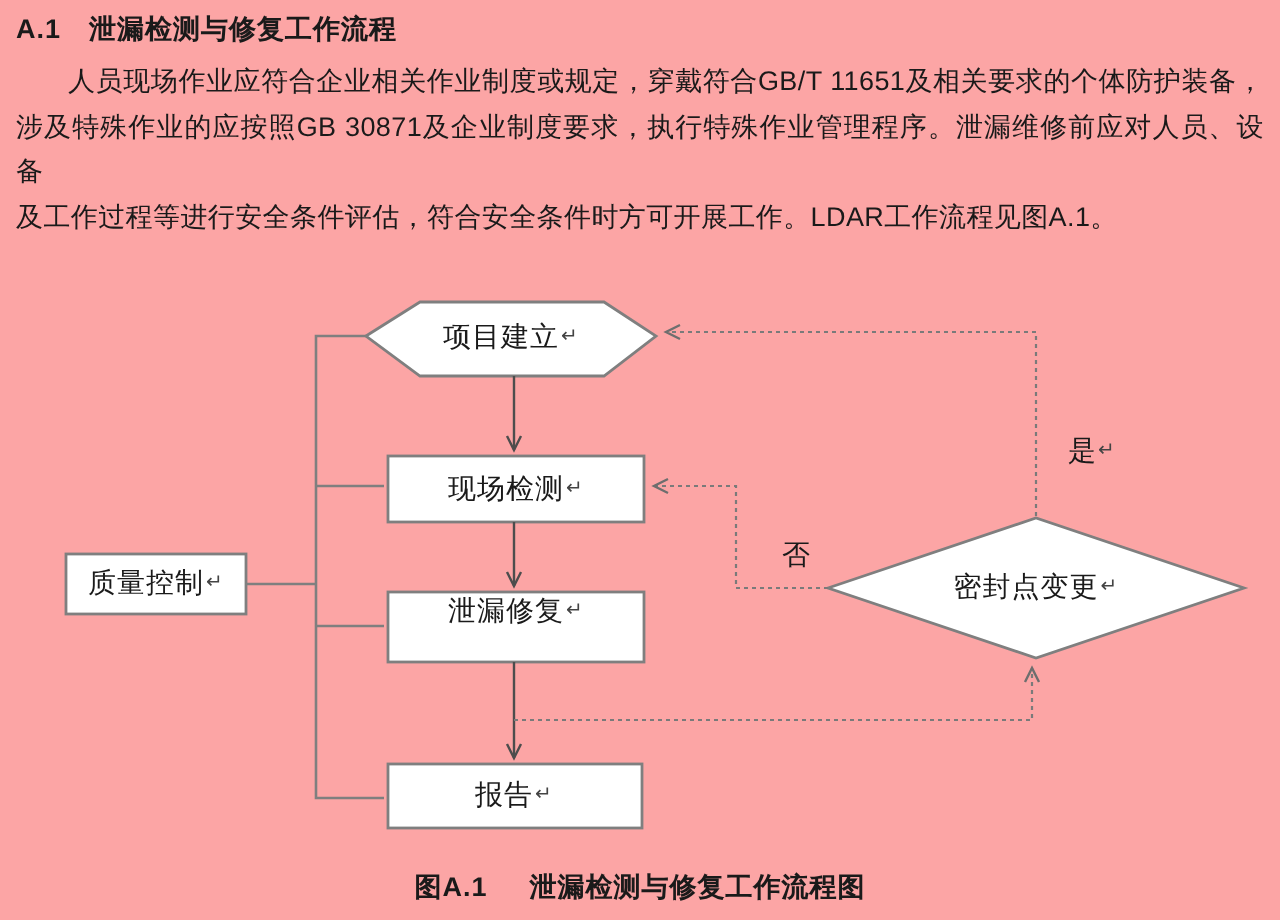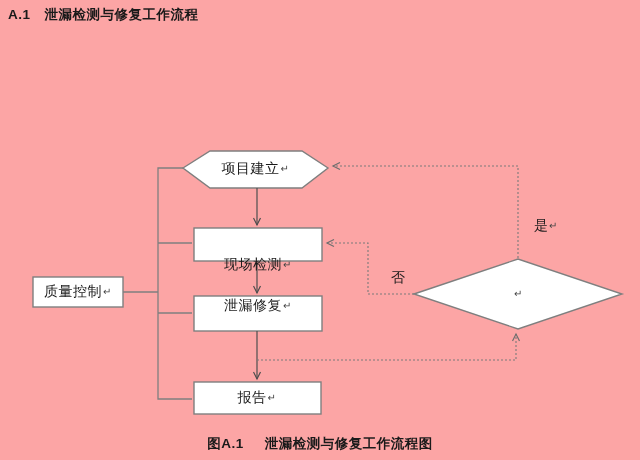--- a/index.html
+++ b/index.html
@@ -40,20 +40,25 @@
 </style>
 </head>
 <body>
 
 <div id="page">
 
   <div id="heading">
     <span class="h-num">A.1</span><span>泄漏检测与修复工作流程</span>
   </div>
 
+  <div id="body-text">
+    <div class="jline indent">人员现场作业应符合企业相关作业制度或规定，穿戴符合GB/T 11651及相关要求的个体防护装备，</div>
+    <div class="jline">涉及特殊作业的应按照GB 30871及企业制度要求，执行特殊作业管理程序。泄漏维修前应对人员、设备</div>
+    <div class="lastline">及工作过程等进行安全条件评估，符合安全条件时方可开展工作。LDAR工作流程见图A.1。</div>
+  </div>
 
   <svg id="flow-svg" viewBox="0 0 640 460" xmlns="http://www.w3.org/2000/svg">
     <defs>
       <marker id="arrSolid" markerWidth="10" markerHeight="9" refX="0" refY="0" orient="auto" markerUnits="userSpaceOnUse" viewBox="-8 -4.5 10 9">
         <path d="M-7,-3.5 L0,0 L-7,3.5" fill="none" stroke="#4d4d4d" stroke-width="1.2"></path>
       </marker>
       <marker id="arrDash" markerWidth="10" markerHeight="9" refX="0" refY="0" orient="auto" markerUnits="userSpaceOnUse" viewBox="-8 -4.5 10 9">
         <path d="M-7,-3.5 L0,0 L-7,3.5" fill="none" stroke="#6e6e6e" stroke-width="1.2"></path>
       </marker>
     </defs>
@@ -73,37 +78,38 @@
 
     <path d="M518,258 V166 H333" fill="none" stroke="#7a7a7a" stroke-width="1.1" stroke-dasharray="2 2" marker-end="url(#arrDash)"></path>
     <path d="M414,294 H368 V243 H327" fill="none" stroke="#7a7a7a" stroke-width="1.1" stroke-dasharray="2 2" marker-end="url(#arrDash)"></path>
     <path d="M257,360 H516 V334" fill="none" stroke="#7a7a7a" stroke-width="1.1" stroke-dasharray="2 2" marker-end="url(#arrDash)"></path>
   </svg>
 
   <div class="flow-label" style="left:183px;top:152px;width:145px;height:34px;">
     <span>项目建立</span>
       <span class="pmark">↵</span>
   </div>
-  <div class="flow-label" style="left:194px;top:228px;width:128px;height:33px;margin-top:20px;">
+  <div class="flow-label" style="left:194px;top:228px;width:128px;height:33px;">
     <span>现场检测</span>
       <span class="pmark">↵</span>
   </div>
   <div class="flow-label" style="left:194px;top:296px;width:128px;height:20px;">
     <span>泄漏修复</span>
       <span class="pmark">↵</span>
   </div>
   <div class="flow-label" style="left:194px;top:382px;width:126px;height:32px;">
     <span>报告</span>
       <span class="pmark">↵</span>
   </div>
   <div class="flow-label" style="left:33px;top:277px;width:90px;height:30px;">
     <span>质量控制</span>
       <span class="pmark">↵</span>
   </div>
   <div class="flow-label" style="left:414px;top:259px;width:208px;height:70px;">
+    <span>密封点变更</span>
       <span class="pmark">↵</span>
   </div>
 
   <div class="edge-label" style="left:534px;top:217px;">
     <span>是</span>
       <span class="pmark">↵</span>
   </div>
   <div class="edge-label" style="left:391px;top:269px;">
     <span>否</span>
   </div>

